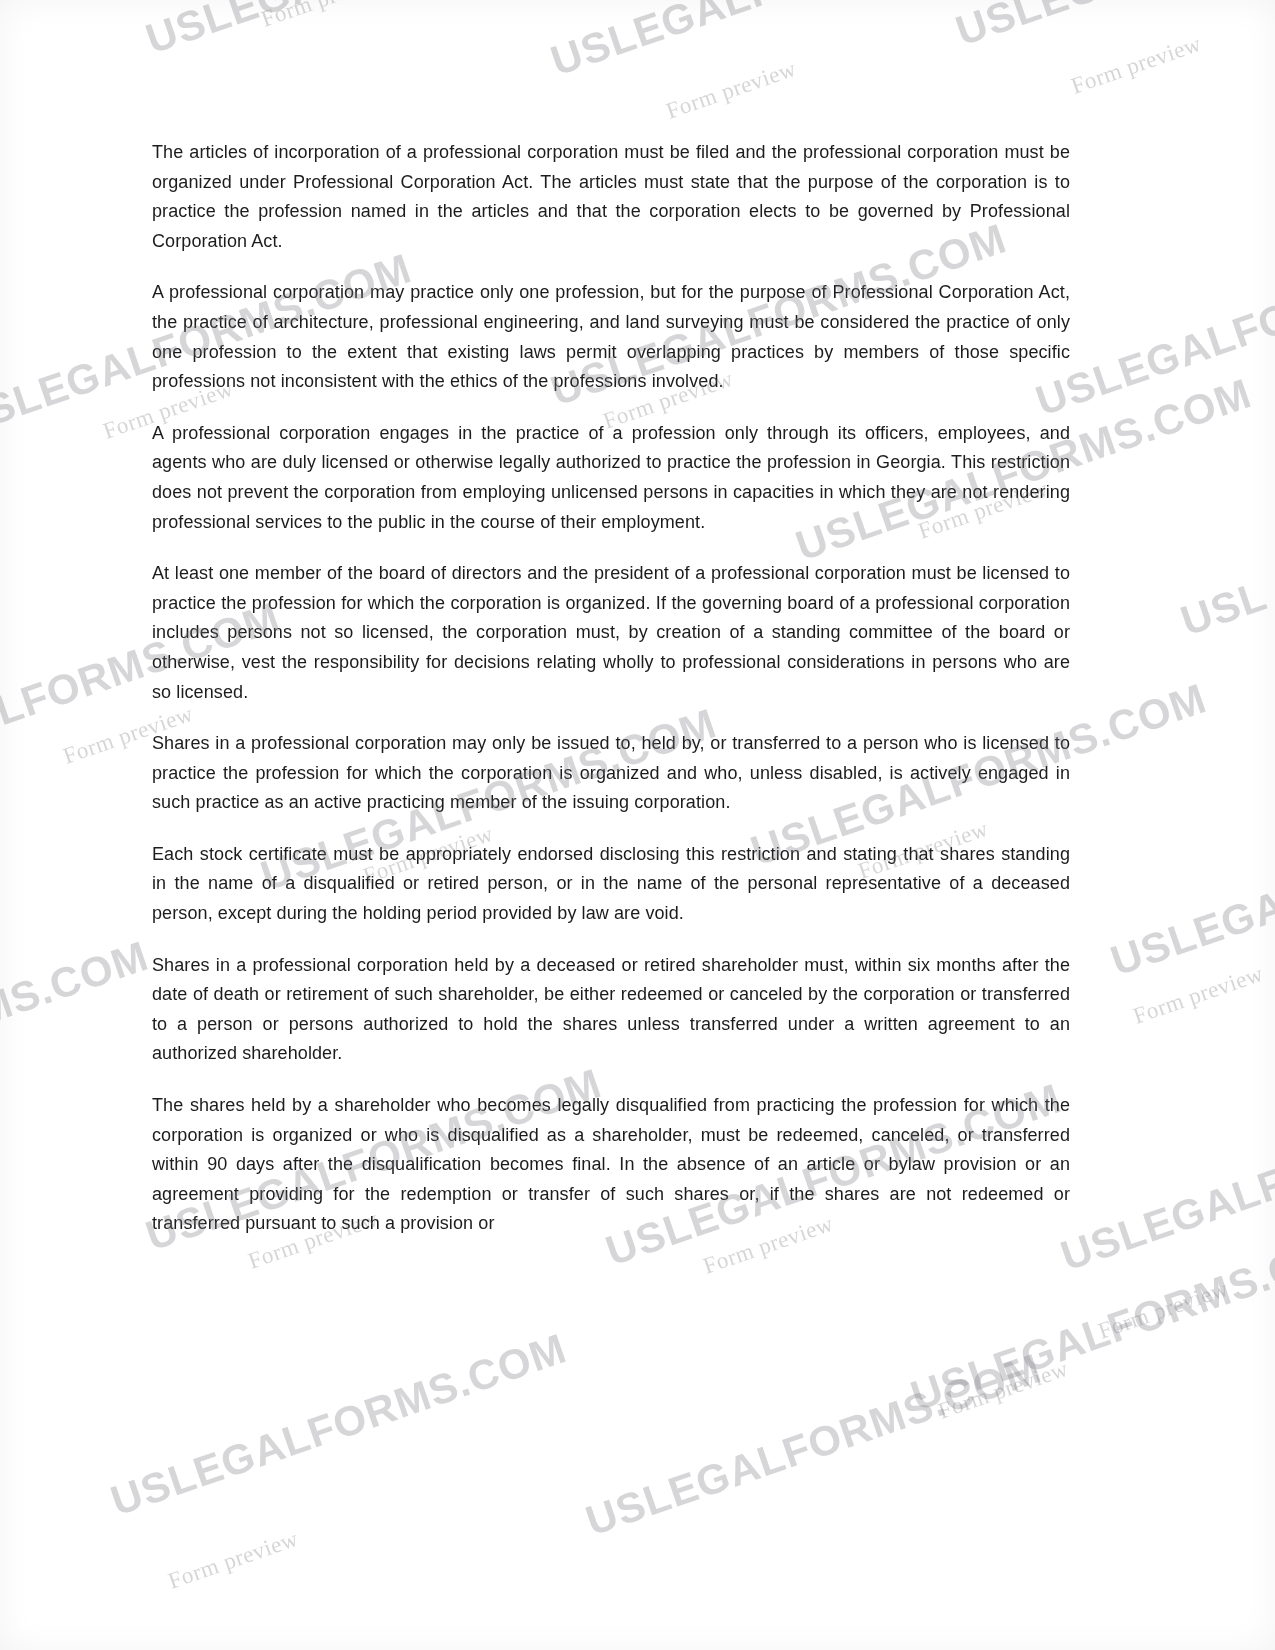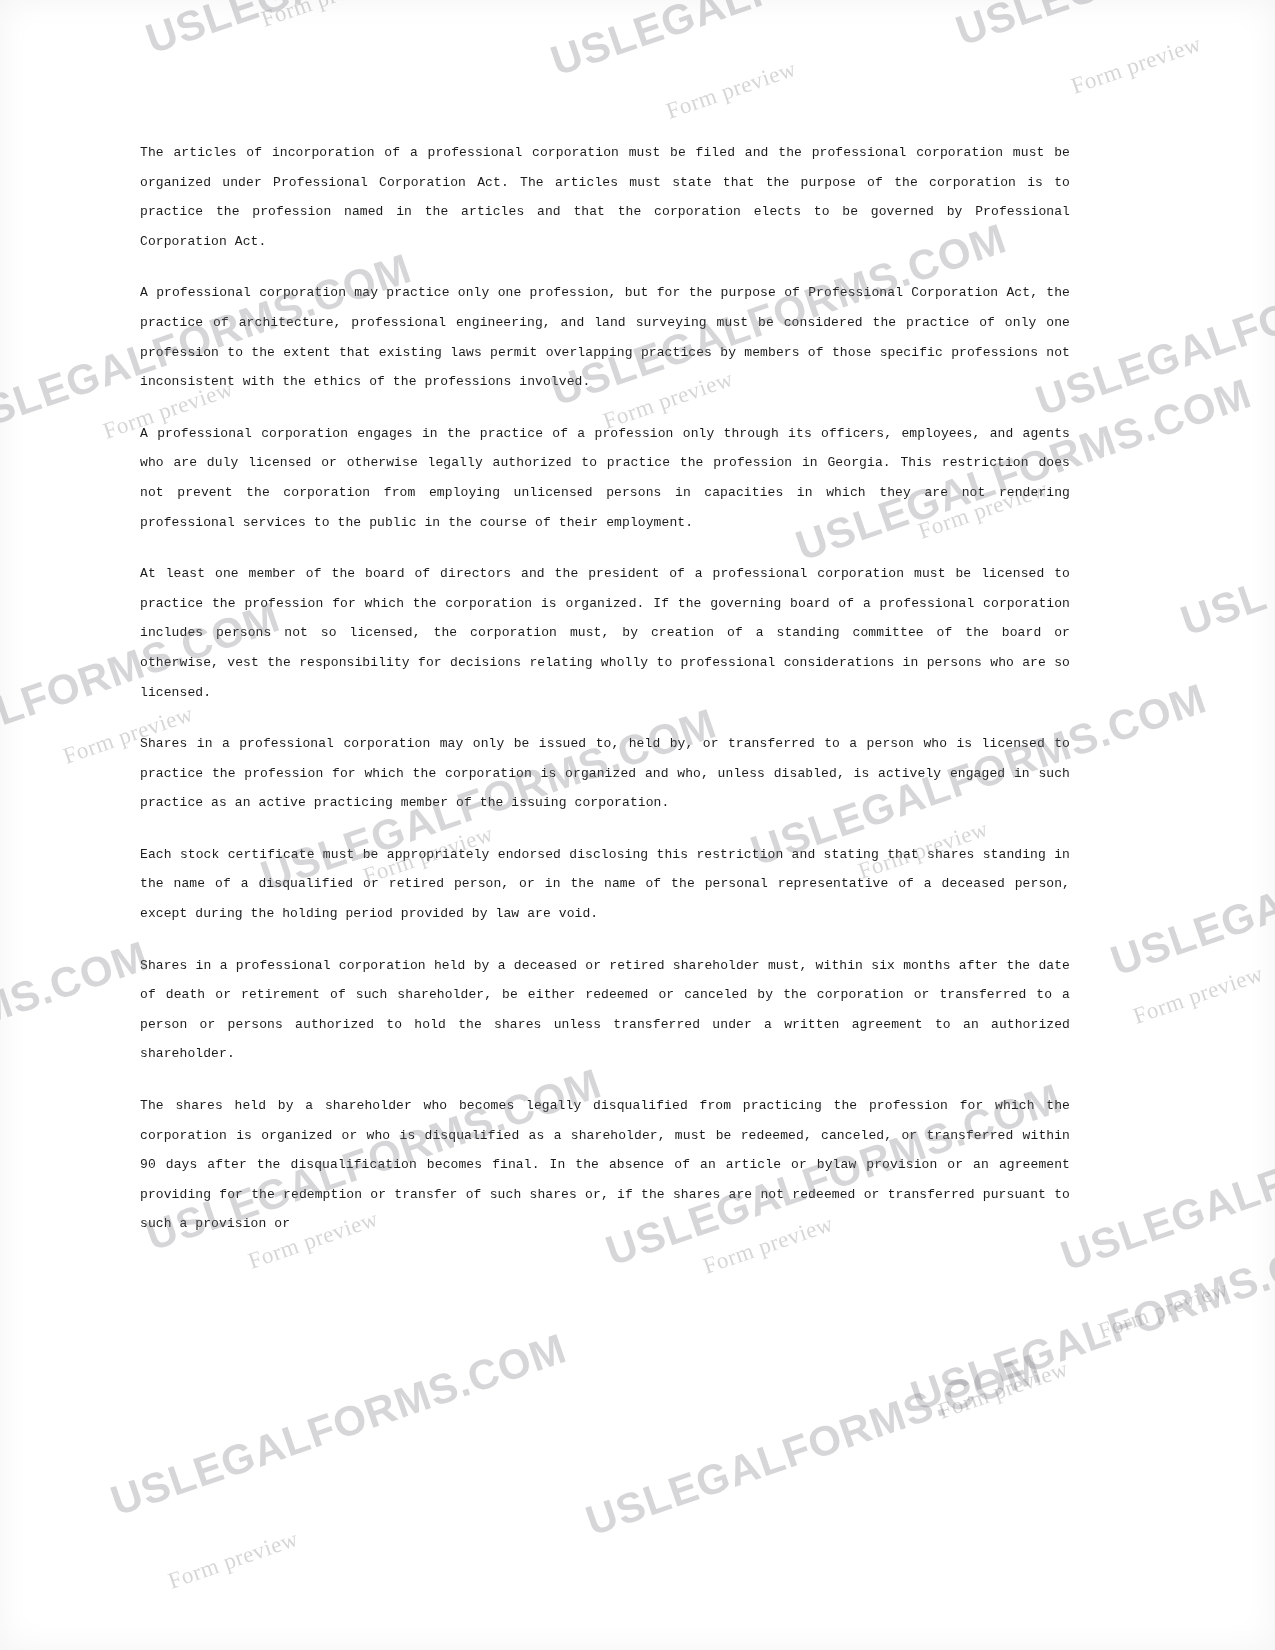--- a/index.html
+++ b/index.html
@@ -31,27 +31,27 @@
   }
 
   #doc-body {
     position: absolute;
     left: 140px;
     top: 138px;
     width: 930px;
   }
 
   .para {
-    font-family: Liberation Mono, monospace;
-    font-size: 13px;
+    font-family: Liberation Sans, sans-serif;
+    font-size: 18px;
     line-height: 29.6px;
     color: #1c1c1c;
     text-align: justify;
     text-justify: inter-word;
-    margin: 0 0 22px 0;
+    margin: 0 0 22px 12px;
     letter-spacing: 0.1px;
   }
 
   
   #watermarks {
     position: absolute;
     inset: 0;
     pointer-events: none;
     overflow: hidden;
     z-index: 5;

